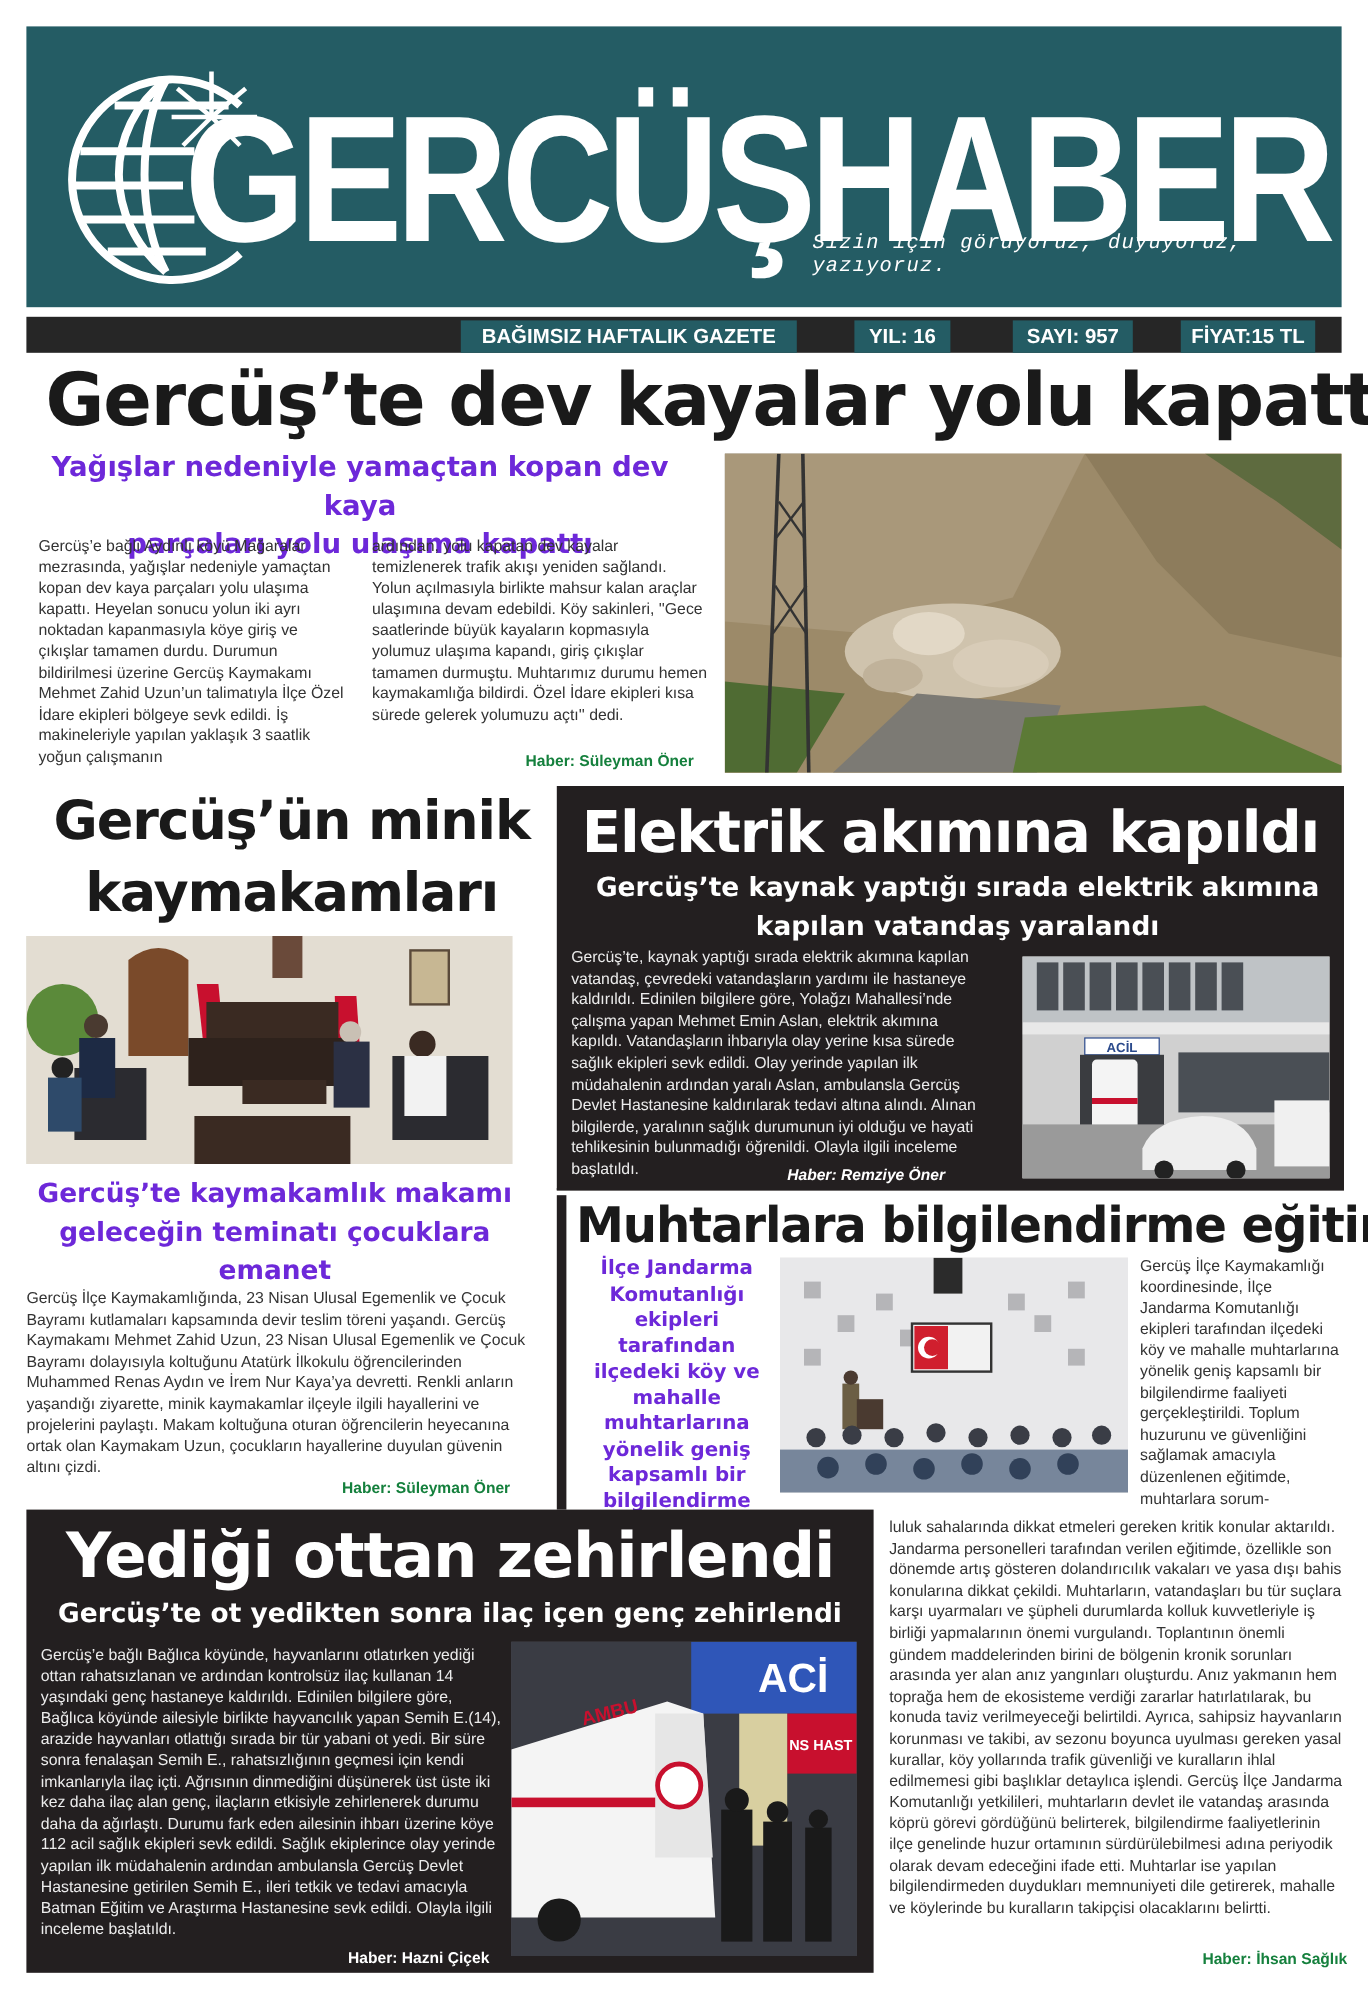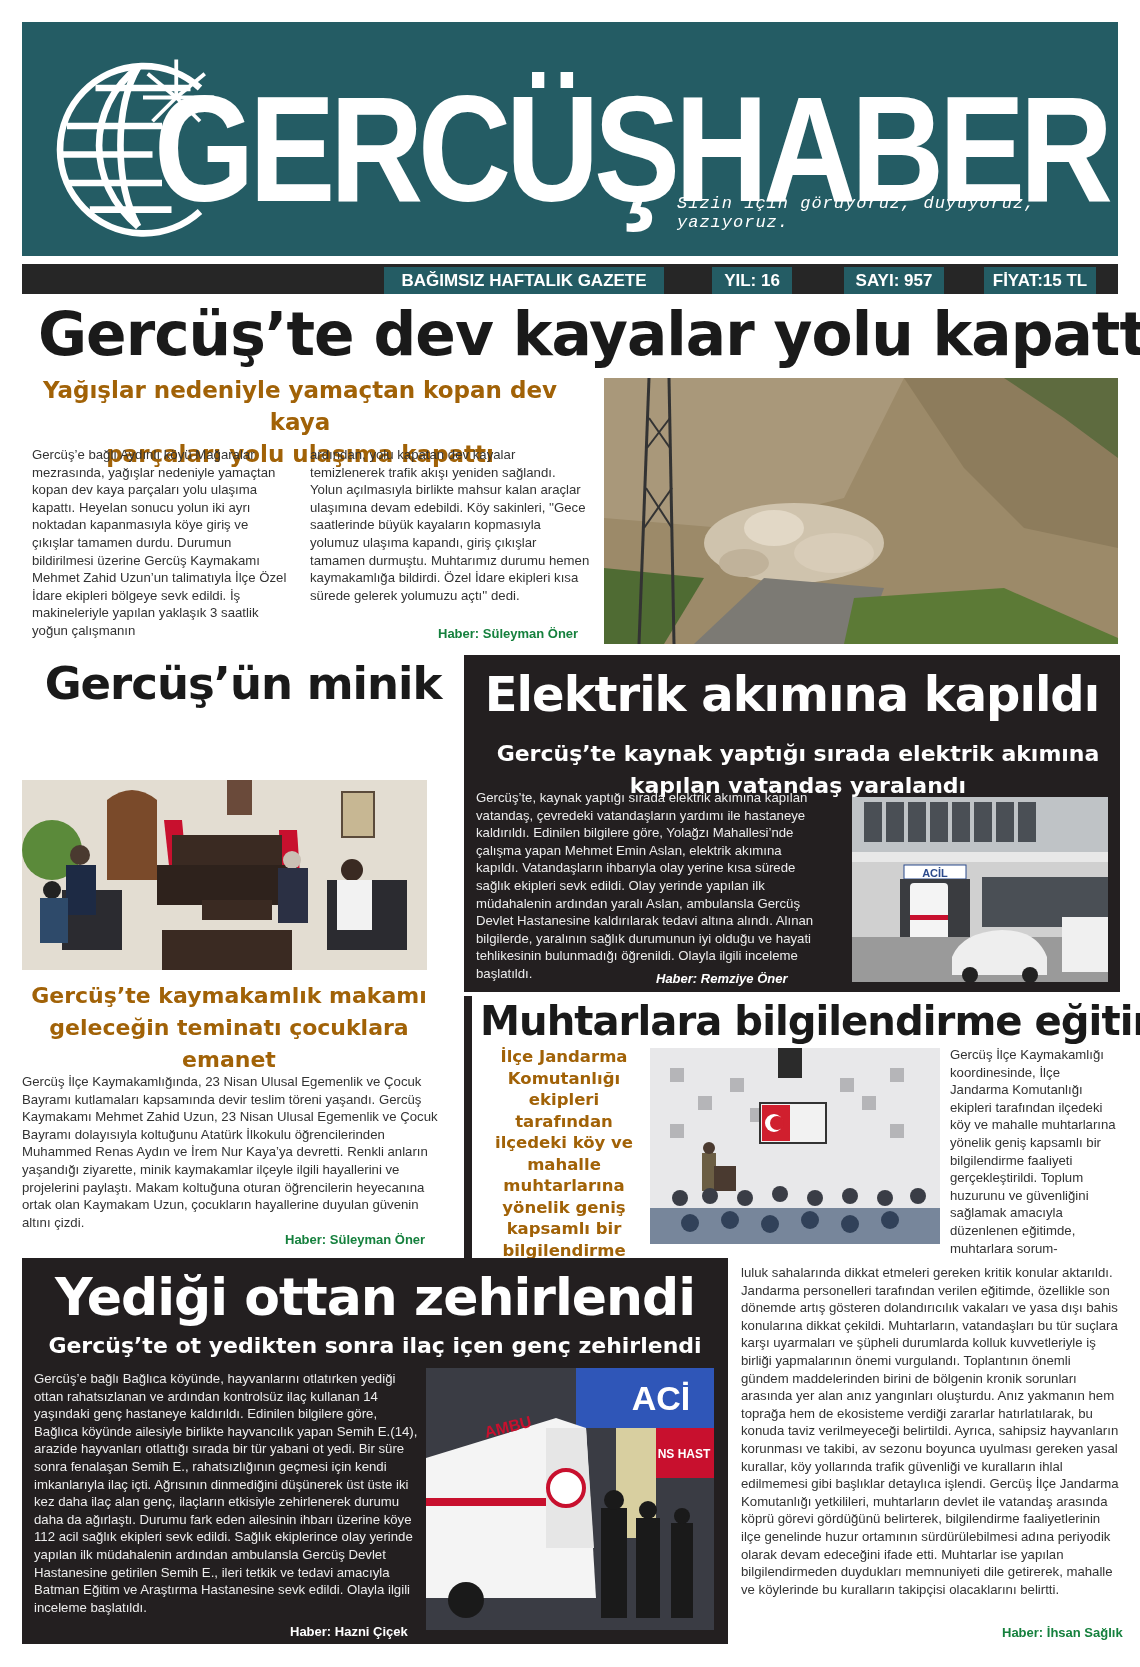--- a/index.html
+++ b/index.html
@@ -16,21 +16,21 @@
   .slogan { left: 655px; top: 172px; font-family: Liberation Mono, monospace; font-style: italic;
      font-size: 17px; color: #ffffff; letter-spacing: 1px; }
 
   
   .infobar { left: 22px; top: 264px; width: 1096px; height: 30px; background: #262626; }
   .info-chip { position: absolute; top: 3px; height: 27px; background: #245c64; color: #fff; font-weight: 700;
      font-size: 17px; display: flex; align-items: center; justify-content: center; }
 
   
   .big-head { font-family: "DejaVu Sans", sans-serif; font-weight: 700; color: #1a1a1a; white-space: nowrap; letter-spacing: -1px; }
-  .sub-head { font-family: "DejaVu Sans", sans-serif; font-weight: 700; color: #a16207; text-align: center; }
+  .sub-head { font-family: "DejaVu Sans", sans-serif; font-weight: 700; color: #6d28d9; text-align: center; }
   .body-text { font-family: "Liberation Sans", sans-serif; font-size: 13.2px; line-height: 17.6px; color: #333; }
   .byline { font-family: "Liberation Sans", sans-serif; font-weight: 700; font-size: 13px; color: #15803d; }
 
   .dark-box { background: #231f20; }
   .white { color: #ffffff !important; }
 
   
   .photo { overflow: hidden; }
 </style>
 </head>
@@ -95,20 +95,21 @@
     <line x1="65" y1="0" x2="70" y2="266" stroke="#333" stroke-width="3"></line>
     <line x1="45" y1="40" x2="66" y2="70" stroke="#333" stroke-width="2"></line>
     <line x1="66" y1="40" x2="43" y2="70" stroke="#333" stroke-width="2"></line>
     <line x1="42" y1="110" x2="68" y2="150" stroke="#333" stroke-width="2"></line>
     <line x1="68" y1="110" x2="40" y2="150" stroke="#333" stroke-width="2"></line>
   </svg>
 </div>
 
 <div class="abs big-head" style="left:0px;top:654px;width:486px;text-align:center;font-size:45px;line-height:60px;">
   <div>Gercüş’ün minik</div>
+  <div>kaymakamları</div>
 </div>
 <div class="abs photo" style="left:22px;top:780px;width:405px;height:190px;background:#d8d2c6;">
   <svg width="405" height="190" viewBox="0 0 405 190">
     <rect width="405" height="190" fill="#e3ddd2"></rect>
     <path d="M85 20 Q 110 0 135 20 L135 100 L85 100 Z" fill="#7a4a2a"></path>
     <rect x="205" y="0" width="25" height="35" fill="#6a4a3a"></rect>
     <path d="M142 40 L160 40 L165 95 L148 95 Z" fill="#c8102e"></path>
     <path d="M257 50 L275 50 L278 95 L258 95 Z" fill="#c8102e"></path>
     <rect x="320" y="12" width="32" height="45" fill="#c7b793" stroke="#5a4a3a" stroke-width="2"></rect>
     <rect x="150" y="55" width="110" height="30" fill="#3a2a22"></rect>
@@ -127,21 +128,21 @@
     <circle cx="330" cy="90" r="11" fill="#3a2a22"></circle>
     <rect x="315" y="100" width="35" height="50" fill="#f2f2f2"></rect>
   </svg>
 </div>
 <div class="abs sub-head" style="left:24px;top:980px;width:410px;font-size:22px;line-height:32px;">Gercüş’te kaymakamlık makamı geleceğin teminatı çocuklara emanet</div>
 <div class="abs body-text" style="left:22px;top:1073px;width:418px;">Gercüş İlçe Kaymakamlığında, 23 Nisan Ulusal Egemenlik ve Çocuk Bayramı kutlamaları kapsamında devir teslim töreni yaşandı. Gercüş Kaymakamı Mehmet Zahid Uzun, 23 Nisan Ulusal Egemenlik ve Çocuk Bayramı dolayısıyla koltuğunu Atatürk İlkokulu öğrencilerinden Muhammed Renas Aydın ve İrem Nur Kaya’ya devretti. Renkli anların yaşandığı ziyarette, minik kaymakamlar ilçeyle ilgili hayallerini ve projelerini paylaştı. Makam koltuğuna oturan öğrencilerin heyecanına ortak olan Kaymakam Uzun, çocukların hayallerine duyulan güvenin altını çizdi.</div>
 <div class="abs byline" style="left:285px;top:1232px;">Haber: Süleyman Öner</div>
 
 <div class="abs dark-box" style="left:464px;top:655px;width:656px;height:337px;">
   <div class="abs big-head white" style="left:0;top:8px;width:656px;text-align:center;font-size:48px;line-height:62px;">Elektrik akımına kapıldı</div>
-  <div class="abs sub-head white" style="left:0;top:70px;width:668px;font-size:22px;line-height:32px;margin-top:13px;">
+  <div class="abs sub-head white" style="left:0;top:70px;width:668px;font-size:22px;line-height:32px;">
     <div>Gercüş’te kaynak yaptığı sırada elektrik akımına</div>
     <div>kapılan vatandaş yaralandı</div>
   </div>
   <div class="abs body-text" style="left:12px;top:134px;width:345px;color:#ececec;">Gercüş’te, kaynak yaptığı sırada elektrik akımına kapılan vatandaş, çevredeki vatandaşların yardımı ile hastaneye kaldırıldı. Edinilen bilgilere göre, Yolağzı Mahallesi’nde çalışma yapan Mehmet Emin Aslan, elektrik akımına kapıldı. Vatandaşların ihbarıyla olay yerine kısa sürede sağlık ekipleri sevk edildi. Olay yerinde yapılan ilk müdahalenin ardından yaralı Aslan, ambulansla Gercüş Devlet Hastanesine kaldırılarak tedavi altına alındı. Alınan bilgilerde, yaralının sağlık durumunun iyi olduğu ve hayati tehlikesinin bulunmadığı öğrenildi. Olayla ilgili inceleme başlatıldı.</div>
   <div class="abs byline white" style="left:192px;top:316px;font-style:italic;">Haber: Remziye Öner</div>
   <div class="abs photo" style="left:388px;top:142px;width:256px;height:185px;background:#c8c8c8;">
     <svg width="256" height="185" viewBox="0 0 256 185">
       <rect width="256" height="185" fill="#d0d0d0"></rect>
       <rect x="0" y="0" width="256" height="55" fill="#bfc3c6"></rect>
       <g fill="#4a4f55">

